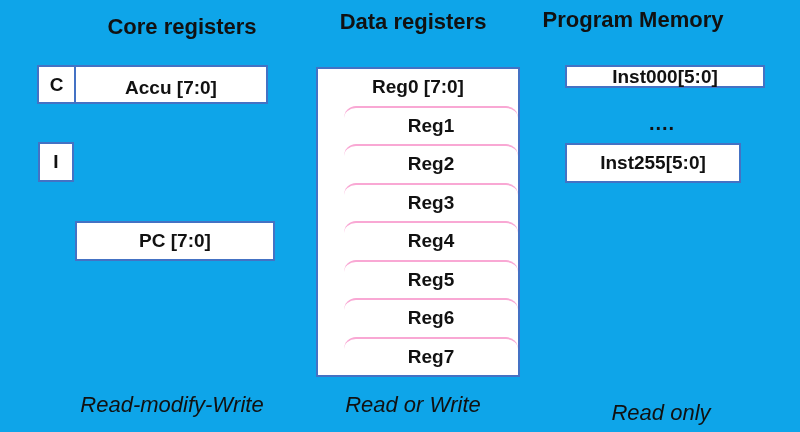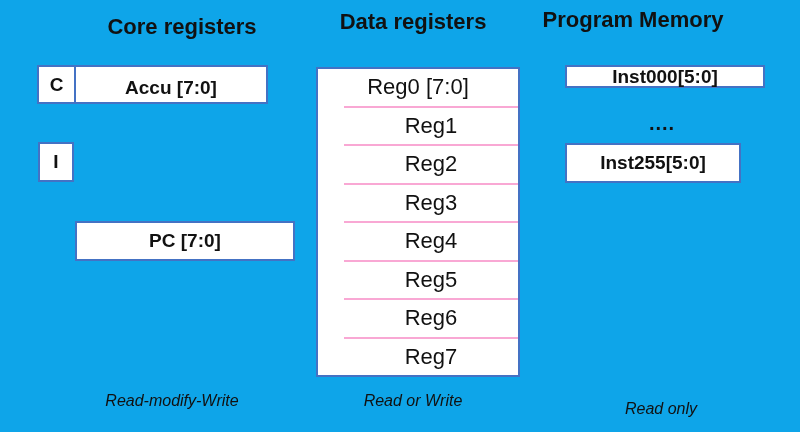--- a/index.html
+++ b/index.html
@@ -73,40 +73,41 @@
     border: 2px solid #4472C4;
     background: #ffffff;
     display: flex;
     flex-direction: column;
   }
   .reg-table .row {
     flex: 1;
     display: flex;
     align-items: center;
     justify-content: center;
-    font-size: 22px;
-    font-weight: normal;
+    font-size: 19px;
+    font-weight: bold;
     white-space: nowrap;
+    border-radius: 12px;
   }
   .reg-table .row + .row {
     border-top: 2px solid #f9a8d4;
     margin-left: 26px;
   }
   .ellipsis {
     position: absolute;
     transform: translateX(-50%);
     font-size: 20px;
     font-weight: bold;
     letter-spacing: 1px;
     color: #111111;
   }
   .access-note {
     position: absolute;
     transform: translateX(-50%);
-    font-size: 16px;
+    font-size: 22px;
     font-style: italic;
     white-space: nowrap;
     color: #111111;
   }
 </style>
 </head>
 <body>
 
 <div class="canvas">
 
@@ -114,21 +115,21 @@
   <div class="col-title" style="left:413px; top:9px;">Data registers</div>
   <div class="col-title" style="left:633px; top:7px;">Program Memory</div>
 
   <div class="accu-wrap" style="left:37px; top:65px; width:231px; height:39px;">
     <div class="flag-cell">C</div>
     <div class="value-cell">Accu [7:0]</div>
   </div>
 
   <div class="reg-box" style="left:38px; top:142px; width:36px; height:40px;">I</div>
 
-  <div class="reg-box" style="left:75px; top:221px; width:220px; height:40px;text-align:center;">PC [7:0]</div>
+  <div class="reg-box" style="left:75px; top:221px; width:200px; height:40px;text-align:center;">PC [7:0]</div>
 
   <div class="reg-table">
     <div class="row">Reg0 [7:0]</div>
     <div class="row">Reg1</div>
     <div class="row">Reg2</div>
     <div class="row">Reg3</div>
     <div class="row">Reg4</div>
     <div class="row">Reg5</div>
     <div class="row">Reg6</div>
     <div class="row">Reg7</div>

